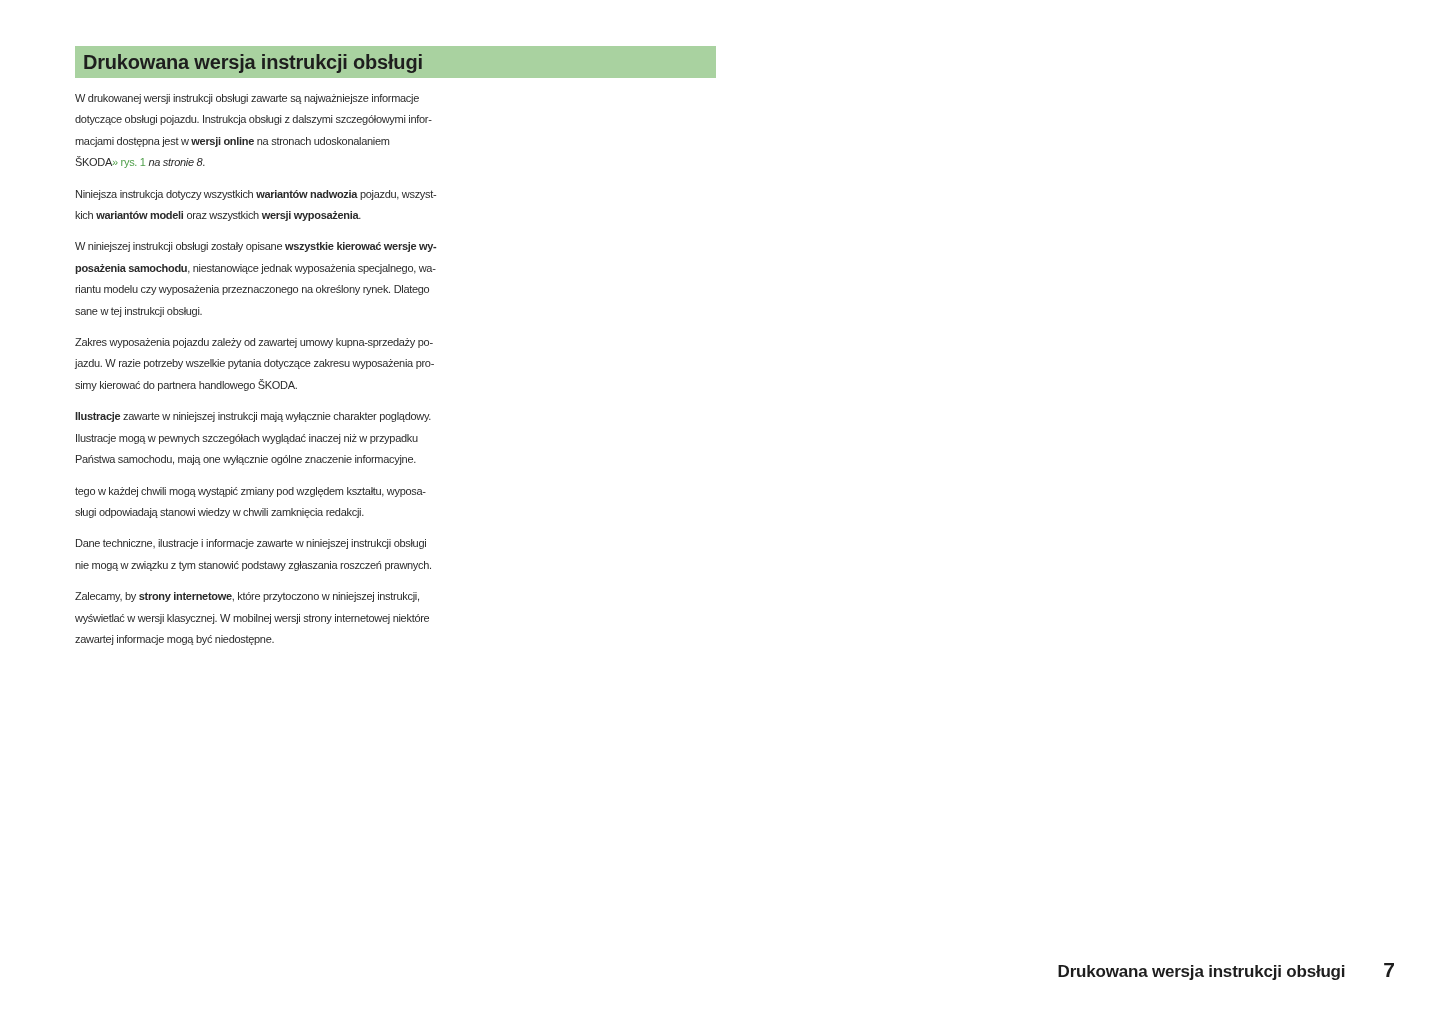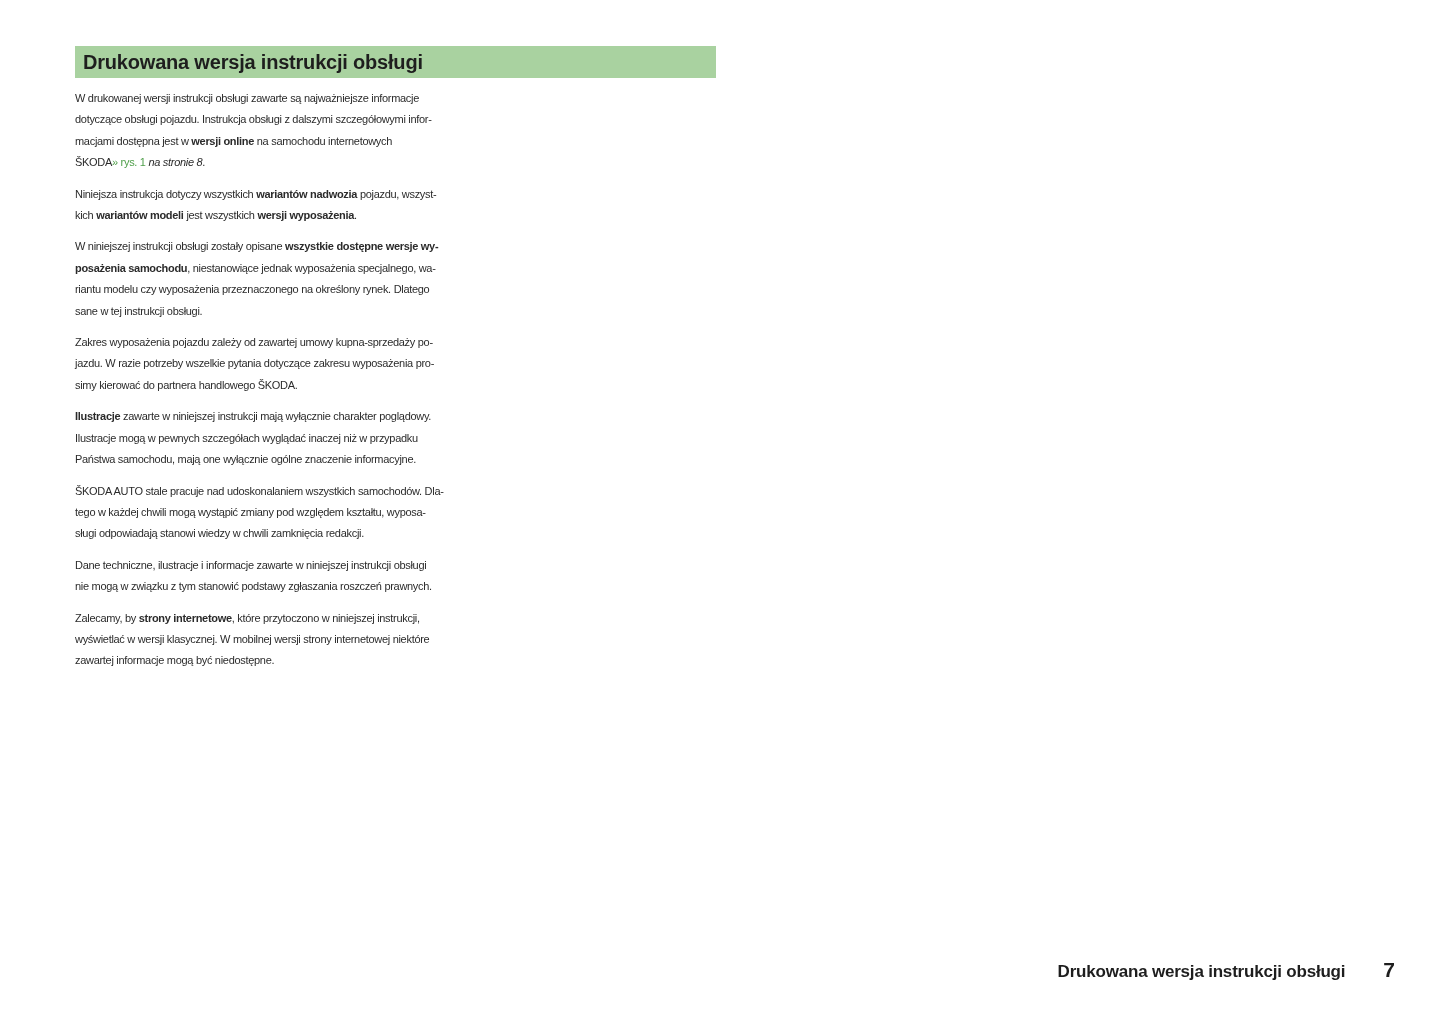--- a/index.html
+++ b/index.html
@@ -51,45 +51,44 @@
 
 <div class="page">
   <div class="content">
     <div class="section-header">
       <span class="title">Drukowana wersja instrukcji obsługi</span>
     </div>
     <div>
         <div class="para">
           <div class="line"><span>W drukowanej wersji instrukcji obsługi zawarte są najważniejsze informacje</span></div>
           <div class="line"><span>dotyczące obsługi pojazdu. Instrukcja obsługi z dalszymi szczegółowymi infor-</span></div>
-          <div class="line"><span>macjami dostępna jest w </span><span class="bold">wersji online</span><span> na samochodu internetowych</span></div>
+          <div class="line"><span>macjami dostępna jest w </span><span class="bold">wersji online</span><span> na stronach udoskonalaniem</span></div>
           <div class="line"><span>ŠKODA</span><span class="link">» rys. 1</span><span class="italic"> na stronie 8</span><span>.</span></div>
         </div>
         <div class="para">
           <div class="line"><span>Niniejsza instrukcja dotyczy wszystkich </span><span class="bold">wariantów nadwozia</span><span> pojazdu, wszyst-</span></div>
-          <div class="line"><span>kich </span><span class="bold">wariantów modeli</span><span> jest wszystkich </span><span class="bold">wersji wyposażenia</span><span>.</span></div>
+          <div class="line"><span>kich </span><span class="bold">wariantów modeli</span><span> oraz wszystkich </span><span class="bold">wersji wyposażenia</span><span>.</span></div>
         </div>
         <div class="para">
-          <div class="line"><span>W niniejszej instrukcji obsługi zostały opisane </span><span class="bold">wszystkie dostępne wersje wy-</span></div>
+          <div class="line"><span>W niniejszej instrukcji obsługi zostały opisane </span><span class="bold">wszystkie kierować wersje wy-</span></div>
           <div class="line"><span class="bold">posażenia samochodu</span><span>, niestanowiące jednak wyposażenia specjalnego, wa-</span></div>
           <div class="line"><span>riantu modelu czy wyposażenia przeznaczonego na określony rynek. Dlatego</span></div>
           <div class="line"><span>sane w tej instrukcji obsługi.</span></div>
         </div>
         <div class="para">
           <div class="line"><span>Zakres wyposażenia pojazdu zależy od zawartej umowy kupna-sprzedaży po-</span></div>
           <div class="line"><span>jazdu. W razie potrzeby wszelkie pytania dotyczące zakresu wyposażenia pro-</span></div>
           <div class="line"><span>simy kierować do partnera handlowego ŠKODA.</span></div>
         </div>
         <div class="para">
           <div class="line"><span class="bold">Ilustracje</span><span> zawarte w niniejszej instrukcji mają wyłącznie charakter poglądowy.</span></div>
           <div class="line"><span>Ilustracje mogą w pewnych szczegółach wyglądać inaczej niż w przypadku</span></div>
           <div class="line"><span>Państwa samochodu, mają one wyłącznie ogólne znaczenie informacyjne.</span></div>
         </div>
         <div class="para">
-          <div class="line"><span>ŠKODA AUTO stale pracuje nad udoskonalaniem wszystkich samochodów. Dla-</span></div>
           <div class="line"><span>tego w każdej chwili mogą wystąpić zmiany pod względem kształtu, wyposa-</span></div>
           <div class="line"><span>sługi odpowiadają stanowi wiedzy w chwili zamknięcia redakcji.</span></div>
         </div>
         <div class="para">
           <div class="line"><span>Dane techniczne, ilustracje i informacje zawarte w niniejszej instrukcji obsługi</span></div>
           <div class="line"><span>nie mogą w związku z tym stanowić podstawy zgłaszania roszczeń prawnych.</span></div>
         </div>
         <div class="para">
           <div class="line"><span>Zalecamy, by </span><span class="bold">strony internetowe</span><span>, które przytoczono w niniejszej instrukcji,</span></div>
           <div class="line"><span>wyświetlać w wersji klasycznej. W mobilnej wersji strony internetowej niektóre</span></div>

